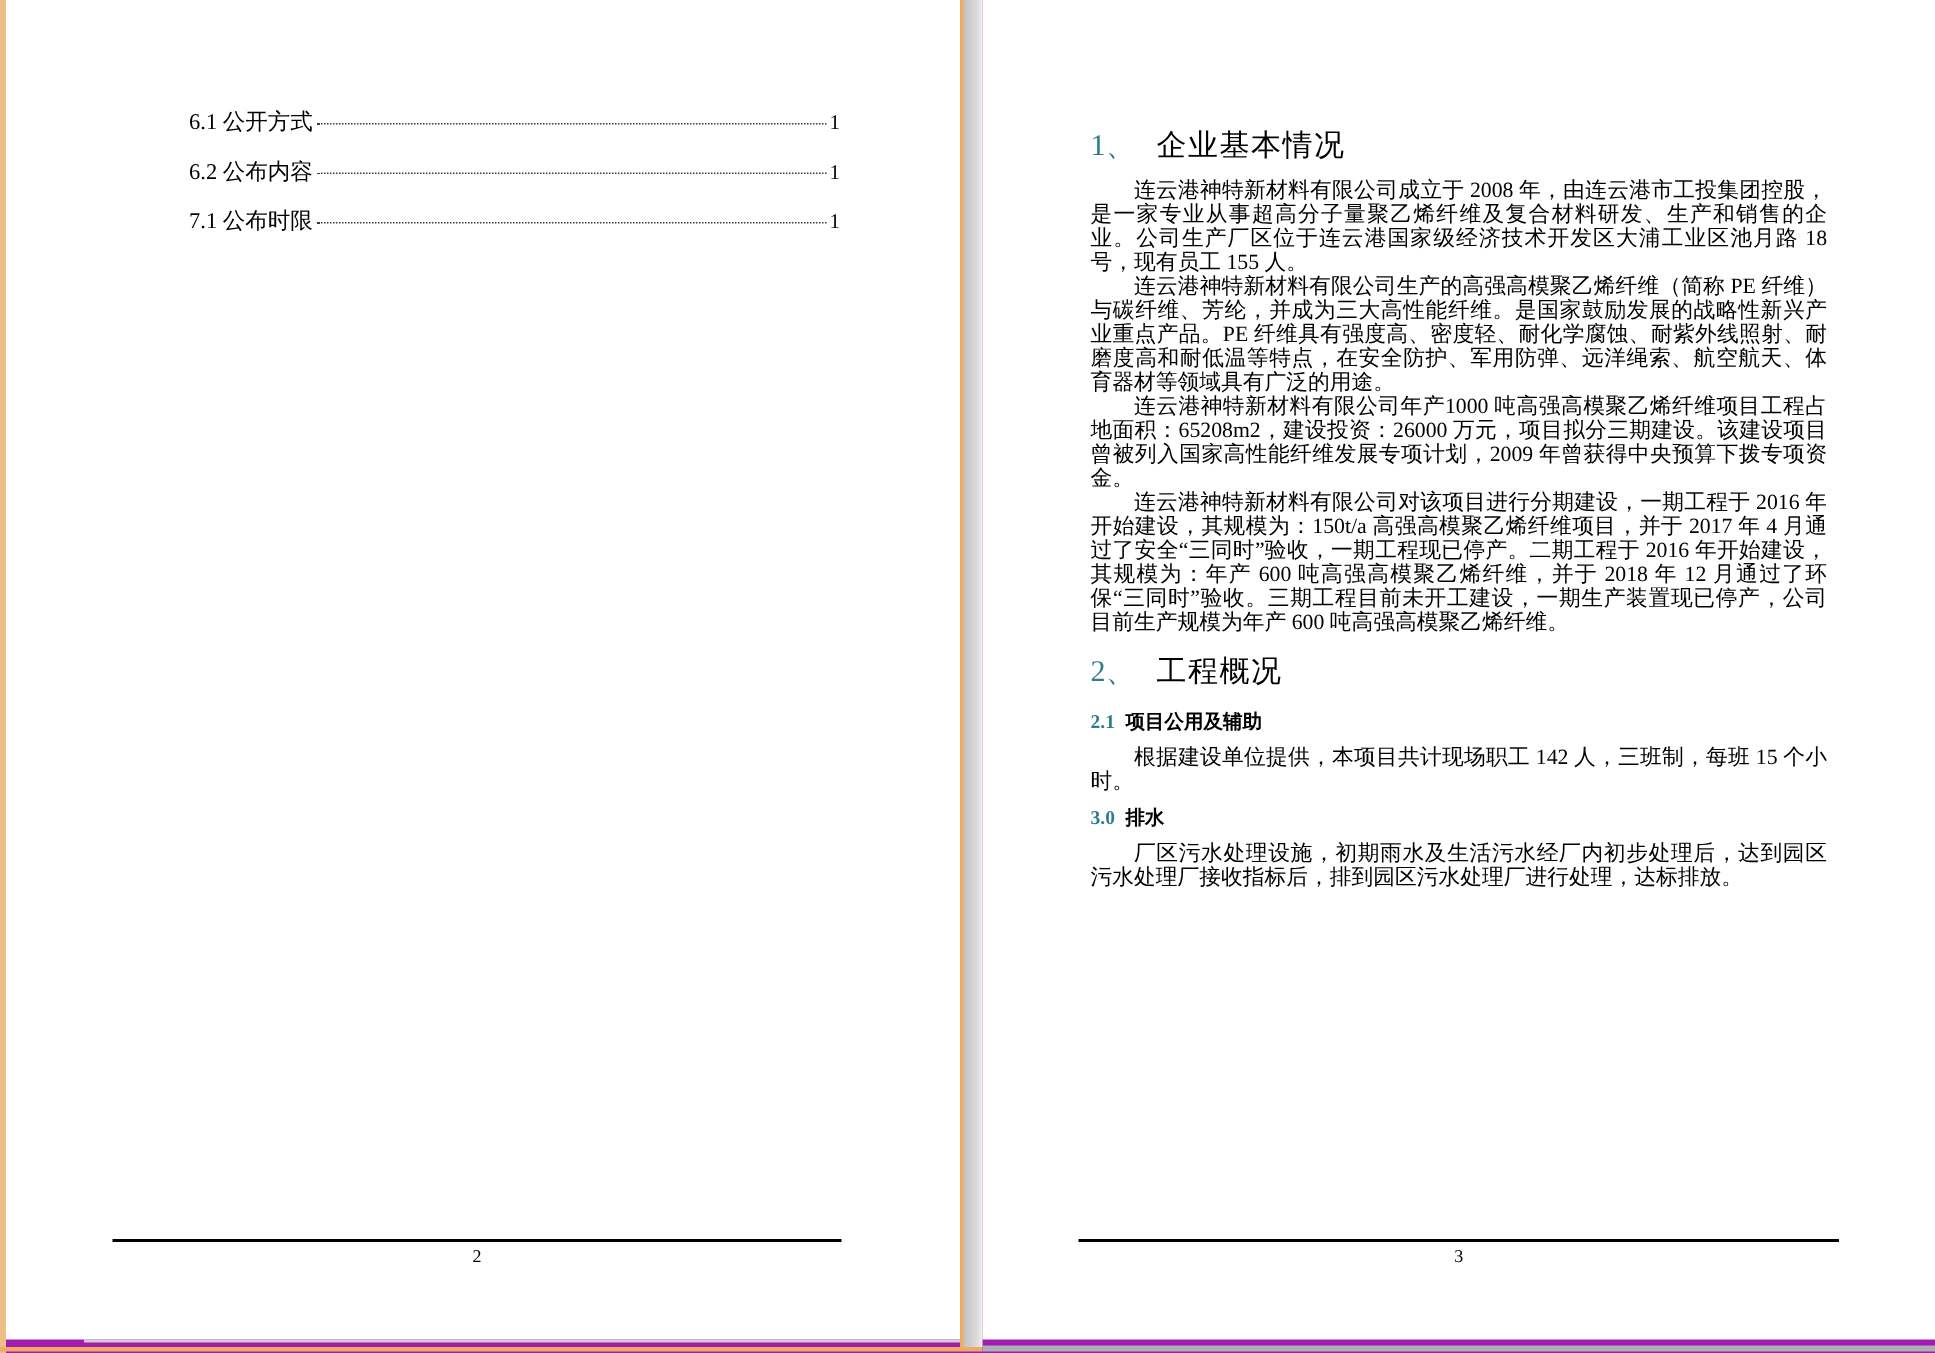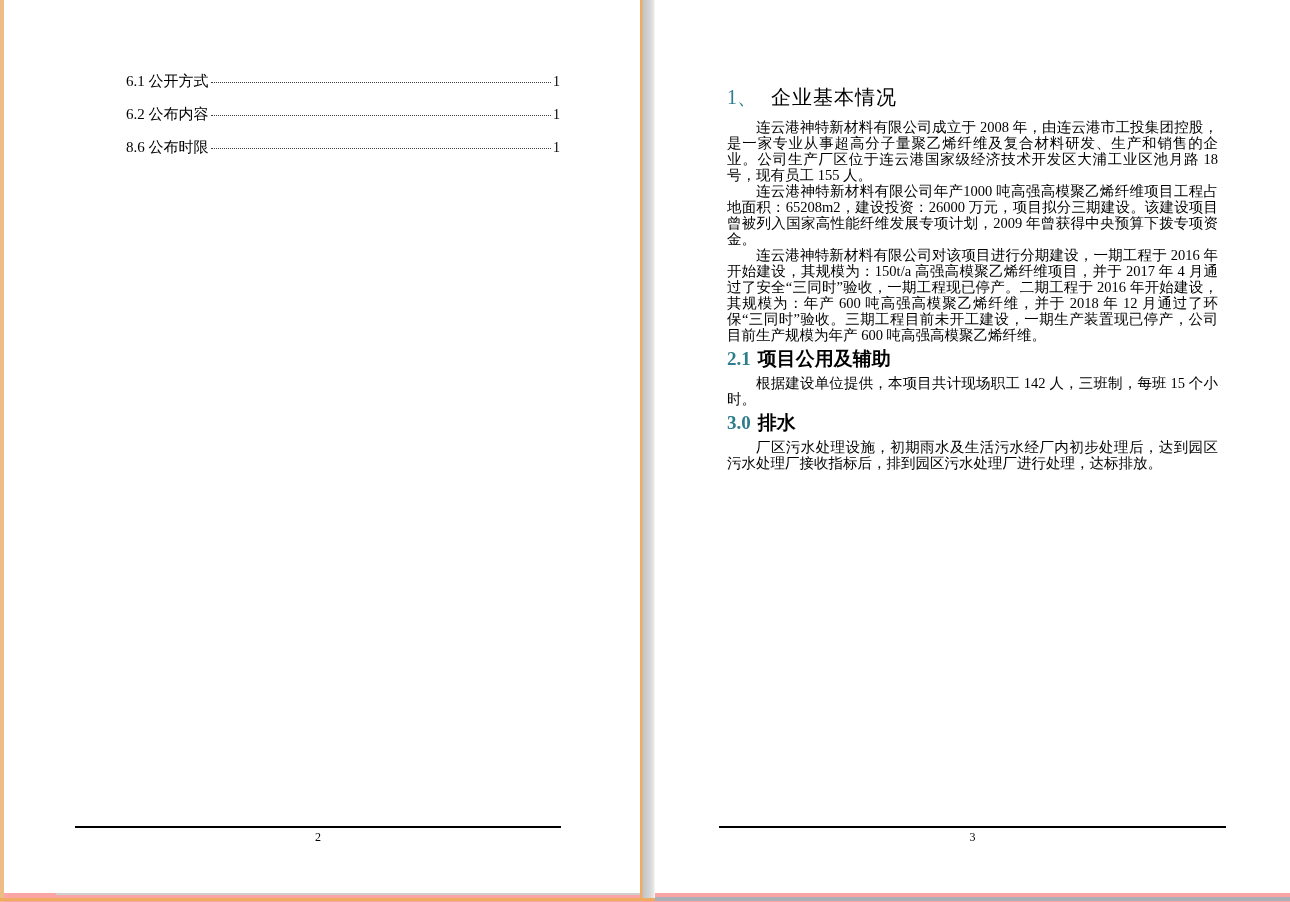--- a/index.html
+++ b/index.html
@@ -1,21 +1,21 @@
 <!DOCTYPE html>
 <html><head>
 <meta charset="utf-8">
 <style>
   * { box-sizing: border-box; margin: 0; padding: 0; }
   html, body {
     width: 1290px; height: 902px; overflow: hidden;
     background: #ffffff; color: #000;
     font-family: "Liberation Serif", "DejaVu Serif", serif;
   }
-  .viewport { position: relative; width: 1290px; height: 902px; background: #fca5a5; }
+  .viewport { position: relative; width: 1290px; height: 902px; background: #a21caf; }
 
   
   .edge-left { position: absolute; left: 0; top: 0; width: 4px; height: 902px; background: #edbd85; }
   .spine {
     position: absolute; left: 640px; top: 0; width: 15px; height: 898px;
     background: linear-gradient(to right, #f0ab60 0, #f0ab60 1.5px, #c3c3c3 3px, #d6d6d6 10px, #e9e9e9 14px, #ffffff 15px);
   }
   .bottom-gray-left  { position: absolute; left: 56px;  top: 893px; width: 584px; height: 2px; background: #cfcfcf; }
   .bottom-tan-left   { position: absolute; left: 0;     top: 898px; width: 655px; height: 3px; background: #efab60; }
   .bottom-gray-right { position: absolute; left: 655px; top: 897px; width: 635px; height: 4px; background: #aab0b6; }
@@ -37,21 +37,21 @@
   .footer-right { left: 64px; width: 507px; }
   .footer-line { border-top: 2px solid #000; height: 0; }
   .footer-num { text-align: center; font-size: 12px; padding-top: 2px; font-family: "Liberation Serif", serif; }
 
   
   .h-sec {
     font-size: 20px; font-weight: normal; line-height: 26px;
     margin: 0 0 9px 0; letter-spacing: 1px;
   }
   .h-sec .sec-num { color: #2e7d8c; margin-right: 14px; letter-spacing: 0; }
-  .h-sub { font-size: 19px; font-weight: bold; line-height: 24px; margin: 4px 0 4px 0; }
+  .h-sub { font-size: 13px; font-weight: bold; line-height: 24px; margin: 4px 0 4px 0; }
   .h-sub .sec-num { color: #2e7d8c; margin-right: 7px; }
   .h-sec2 { margin-top: 12px; margin-bottom: 8px; }
   p.body {
     font-size: 14.5px; line-height: 16px; text-align: justify;
     text-indent: 2em; word-break: break-all;
   }
   p.cont { text-indent: 7px; }
   .u { text-decoration: underline; text-underline-offset: 3px; }
 </style>
 </head>
@@ -67,41 +67,43 @@
         <span class="toc-label">6.1 公开方式</span>
         <span class="toc-leader"></span>
         <span class="toc-page">1</span>
       </div>
       <div class="toc-row">
         <span class="toc-label">6.2 公布内容</span>
         <span class="toc-leader"></span>
         <span class="toc-page">1</span>
       </div>
       <div class="toc-row">
-        <span class="toc-label">8.6 公布时限</span>
+        <span class="toc-label">7.1 公布时限</span>
         <span class="toc-leader"></span>
         <span class="toc-page">1</span>
       </div>
     </div>
     <div class="footer footer-left">
       <div class="footer-line"></div>
       <div class="footer-num">2</div>
     </div>
   </div>
 
   <div class="spine"></div>
 
   <div class="page page-right">
 
     <div class="h-sec"><span class="sec-num">1、</span><span>企业基本情况</span></div>
 
     <p class="body">连云港神特新材料有限公司成立于 2008 年，由连云港市工投集团控股，是一家专业从事超高分子量聚乙烯纤维及复合材料研发、生产和销售的企业。公司生产厂区位于连云港国家级经济技术开发区大浦工业区池月路 18 号，现有员工 155 人。</p>
+    <p class="body">连云港神特新材料有限公司生产的高强高模聚乙烯纤维（简称 PE 纤维）与碳纤维、芳纶，并成为三大高性能纤维。是国家鼓励发展的战略性新兴产业重点产品。PE 纤维具有强度高、密度轻、耐化学腐蚀、耐紫外线照射、耐磨度高和耐低温等特点，在安全防护、军用防弹、远洋绳索、航空航天、体育器材等领域具有广泛的用途。</p>
     <p class="body">连云港神特新材料有限公司年产1000 吨高强高模聚乙烯纤维项目工程占地面积：65208m2，建设投资：26000 万元，项目拟分三期建设。该建设项目曾被列入国家高性能纤维发展专项计划，2009 年曾获得中央预算下拨专项资金。</p>
     <p class="body">连云港神特新材料有限公司对该项目进行分期建设，一期工程于 2016 年开始建设，其规模为：150t/a 高强高模聚乙烯纤维项目，并于 2017 年 4 月通过了安全“三同时”验收，一期工程现已停产。二期工程于 2016 年开始建设，其规模为：年产 600 吨高强高模聚乙烯纤维，并于 2018 年 12 月通过了环保“三同时”验收。三期工程目前未开工建设，一期生产装置现已停产，公司目前生产规模为年产 600 吨高强高模聚乙烯纤维。</p>
 
+    <div class="h-sec h-sec2"><span class="sec-num">2、</span><span>工程概况</span></div>
 
     <div class="h-sub"><span class="sec-num">2.1</span><span>项目公用及辅助</span></div>
 
     <p class="body">根据建设单位提供，本项目共计现场职工 142 人，三班制，每班 15 个小时。</p>
 
     <div class="h-sub"><span class="sec-num">3.0</span><span>排水</span></div>
 
     <p class="body">厂区污水处理设施，初期雨水及生活污水经厂内初步处理后，达到园区污水处理厂接收指标后，排到园区污水处理厂进行处理，达标排放。</p>
 
     <div class="footer footer-right">

